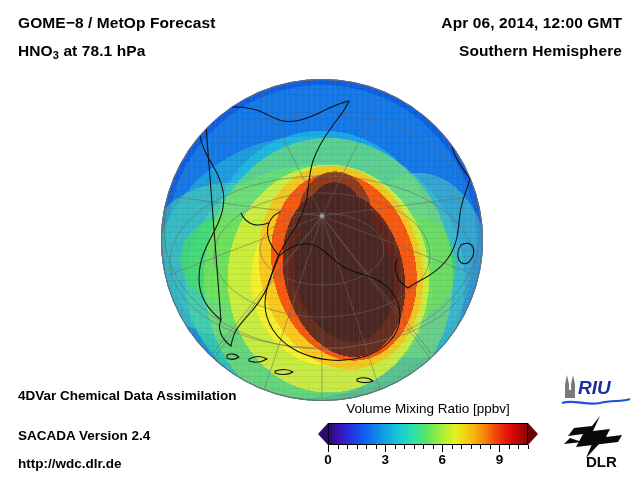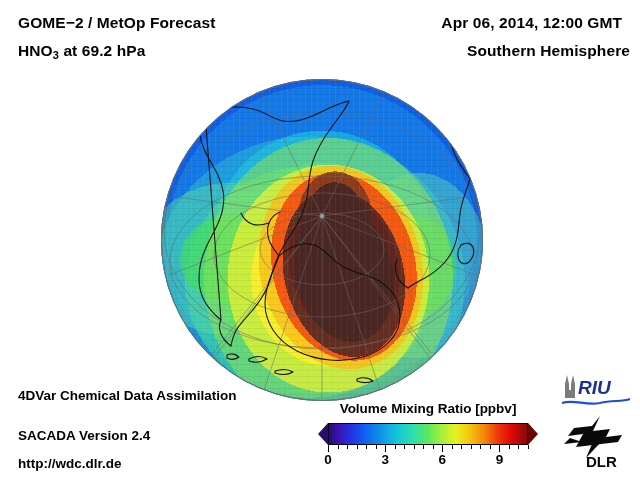--- a/index.html
+++ b/index.html
@@ -3,21 +3,21 @@
 <meta charset="utf-8">
 <style>
   html,body{margin:0;padding:0;background:#ffffff;}
   body{width:640px;height:480px;position:relative;overflow:hidden;
        font-family:"Liberation Sans","DejaVu Sans",sans-serif;color:#000;}
 
   .hdr{position:absolute;font-weight:bold;font-size:15.5px;letter-spacing:.1px;white-space:nowrap;}
   #title-line-1{left:18px;top:14px;}
   #title-line-2{left:18px;top:42px;}
   #date-line   {right:18px;top:14px;text-align:right;}
-  #hemi-line   {right:10px;top:42px;text-align:center;}
+  #hemi-line   {right:18px;top:42px;text-align:center;}
   .sub{font-size:11px;vertical-align:-3px;}
 
   
   #globe-wrap{position:absolute;left:161px;top:79px;width:322px;height:322px;}
   #globe{position:absolute;inset:0;border-radius:50%;overflow:hidden;
          background:#1b72e8;}
   .lay{position:absolute;inset:0;}
 
   
   #field-base{background:
@@ -103,21 +103,21 @@
          stroke-linecap:round;}
 
   
   .foot{position:absolute;left:18px;font-weight:bold;font-size:13.5px;white-space:nowrap;}
   #foot-1{top:388px;}
   #foot-2{top:428px;text-align:right;}
   #foot-3{top:456px;}
 
   
   #cbar-title{position:absolute;left:318px;top:401px;width:220px;text-align:center;
-              font-weight:bold;font-size:13.5px;}
+              font-weight:normal;font-size:13.5px;}
   #cbar-wrap{position:absolute;left:318px;top:423px;width:220px;height:22px;}
   #cbar-grad{position:absolute;left:10px;top:0;width:200px;height:22px;
     border:1px solid #000;box-sizing:border-box;
     background:linear-gradient(90deg,
       #2a0a6e 0%, #3c12b4 5%, #2432e0 11%, #1160f0 18%, #0f9ae6 27%,
       #16c8d8 35%, #2fe0a8 43%, #5ce85c 50%, #a8f03c 57%,
       #e8f020 64%, #f6c410 71%, #f78a08 78%, #ee3c08 85%,
       #e00808 92%, #8c0606 100%);}
   .cap{position:absolute;top:0;width:0;height:0;border-top:11px solid transparent;
        border-bottom:11px solid transparent;}
@@ -130,23 +130,23 @@
                font-weight:bold;font-size:13.5px;}
   .cl{position:absolute;transform:translateX(-50%);}
 
   
   #riu-logo{position:absolute;left:558px;top:372px;width:76px;height:36px;}
   #dlr-logo{position:absolute;left:562px;top:414px;width:72px;height:60px;}
 </style>
 </head>
 <body>
 
-<div class="hdr" id="title-line-1">GOME−2 / MetOp Forecast</div>
-
-<div class="hdr" id="title-line-2"><span>HNO</span><span class="sub">3</span><span> at 69.2 hPa</span></div>
+<div class="hdr" id="title-line-1">GOME−8 / MetOp Forecast</div>
+
+<div class="hdr" id="title-line-2"><span>HNO</span><span class="sub">3</span><span> at 78.1 hPa</span></div>
 
 <div class="hdr" id="date-line">Apr 06, 2014, 12:00 GMT</div>
 <div class="hdr" id="hemi-line">Southern Hemisphere</div>
 
 <div id="globe-wrap">
   <div id="globe">
     <div class="lay" id="field-base"></div>
     <div class="lay" id="field-collar"></div>
     <div class="lay" id="field-collar2"></div>
     <div class="lay" id="field-collar3"></div>

